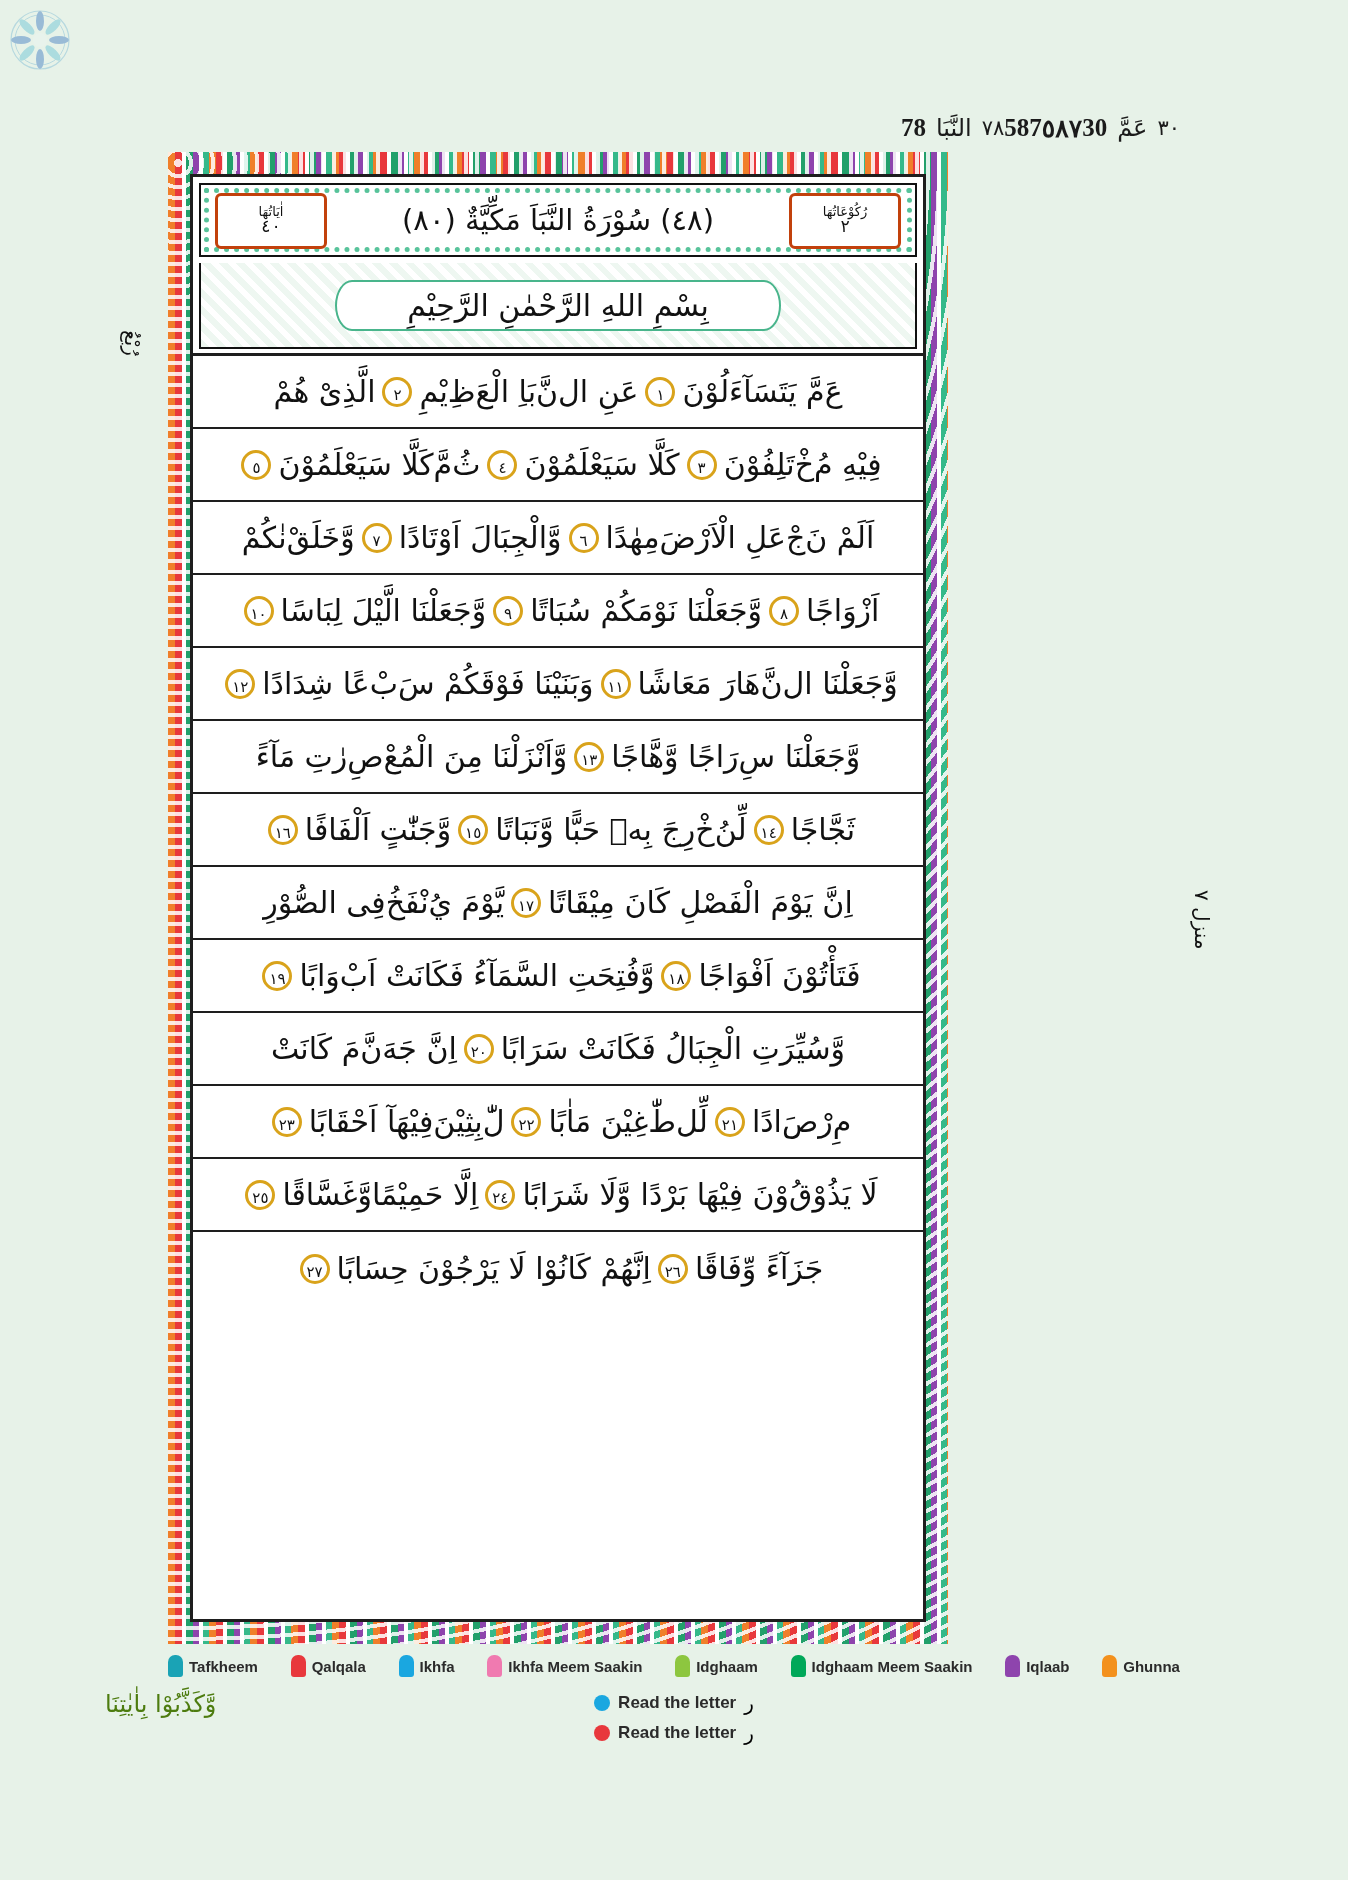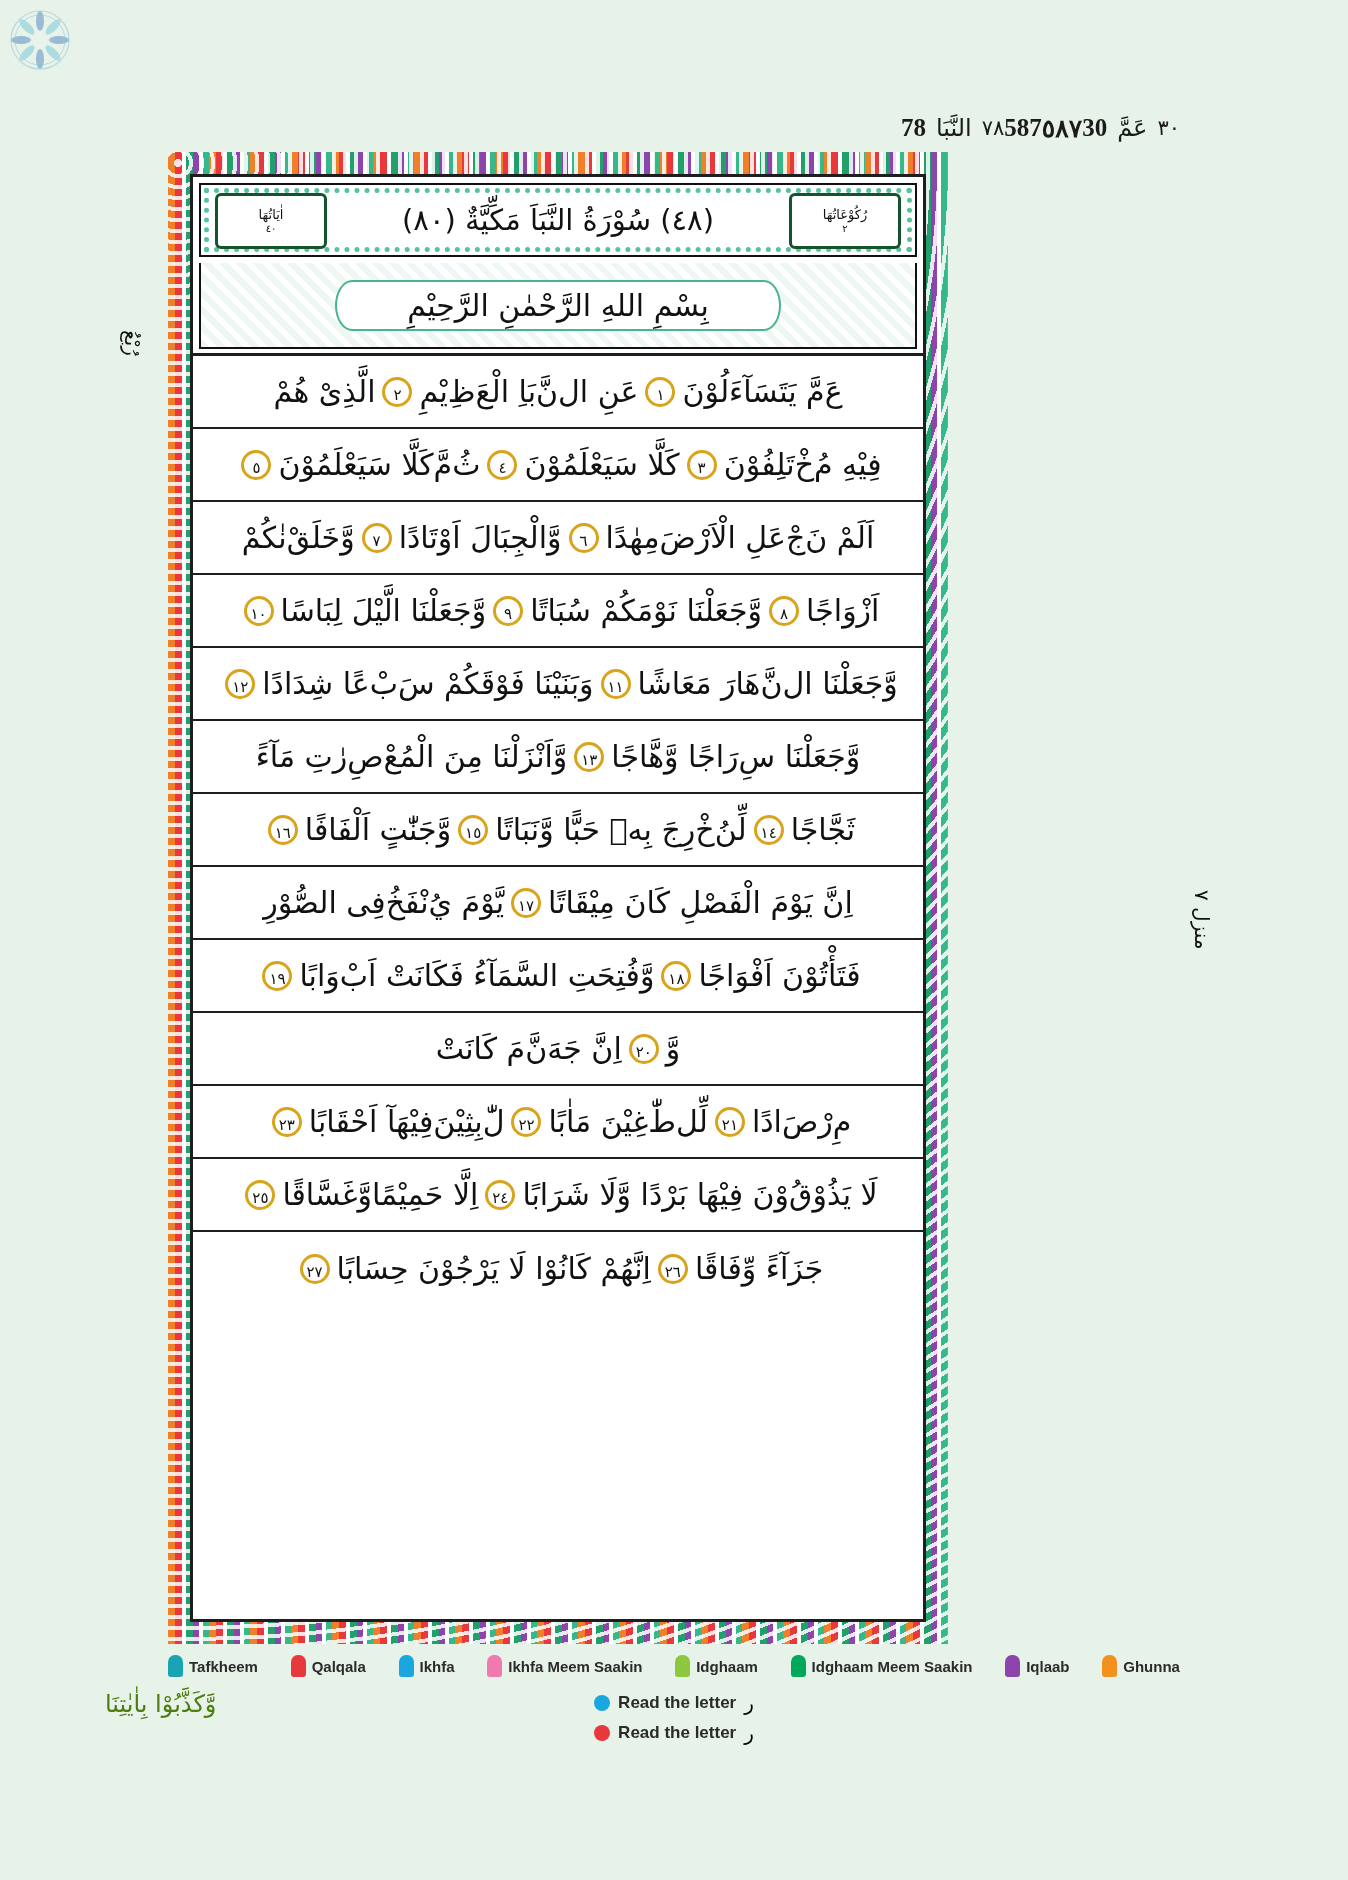--- a/index.html
+++ b/index.html
@@ -63,29 +63,29 @@
     border:2px solid #111;
     display:flex; align-items:center; justify-content:center;
   }
   .title-banner::before{
     content:""; position:absolute; inset:3px;
     border:5px dotted #57c39a;
     pointer-events:none;
   }
   .title-cartouche {
     position:absolute; top:8px; width:112px; height:56px;
-    border:3px solid #14532d; border-radius:6px;
+    border:3px solid #c2410c; border-radius:6px;
     background:#fff;
     display:flex; flex-direction:column; align-items:center; justify-content:center;
     line-height:1.1;
   }
   .title-cartouche.left  { left:14px; }
   .title-cartouche.right { right:14px;margin-left:9px; }
   .cart-t { font-family:"DejaVu Sans", sans-serif; font-size:13px; direction:rtl; color:#111; }
-  .cart-n { font-family:Liberation Sans, sans-serif; font-size:10px; direction:rtl; color:#111; }
+  .cart-n { font-family:Liberation Mono, monospace; font-size:17px; direction:rtl; color:#111; }
   .title-main {
     font-family:"DejaVu Sans", sans-serif; direction:rtl;
     font-size:29px; color:#111; letter-spacing:.5px;
     position:relative; z-index:2;
   }
 
   
   .basmala-wrap {
     position:relative; margin:0 6px 4px; height:86px;
     border:2px solid #111; border-top:none;
@@ -320,20 +320,21 @@
           <span class="t ">فَتَأْتُوْنَ اَفْوَاجًا</span>
           <span class="ay-num">١٨</span>
           <span class="t c-idghaamm"> وَّ</span>
           <span class="t ">فُتِحَتِ السَّمَآءُ فَكَانَتْ اَ</span>
           <span class="t c-qalqala">بْ</span>
           <span class="t ">وَابًا</span>
           <span class="ay-num">١٩</span>
         </div>
         <div class="aline">
           <span class="t c-idghaamm">وَّ</span>
+          <span class="t ">سُيِّرَتِ الْجِبَالُ فَكَانَتْ سَرَابًا</span>
           <span class="ay-num">٢٠</span>
           <span class="t c-ghunna"> اِ</span>
           <span class="t ">نَّ جَهَ</span>
           <span class="t c-ghunna">نَّ</span>
           <span class="t ">مَ كَانَتْ</span>
         </div>
         <div class="aline">
           <span class="t ">مِ</span>
           <span class="t c-qalqala">رْصَ</span>
           <span class="t ">ادًا</span>

